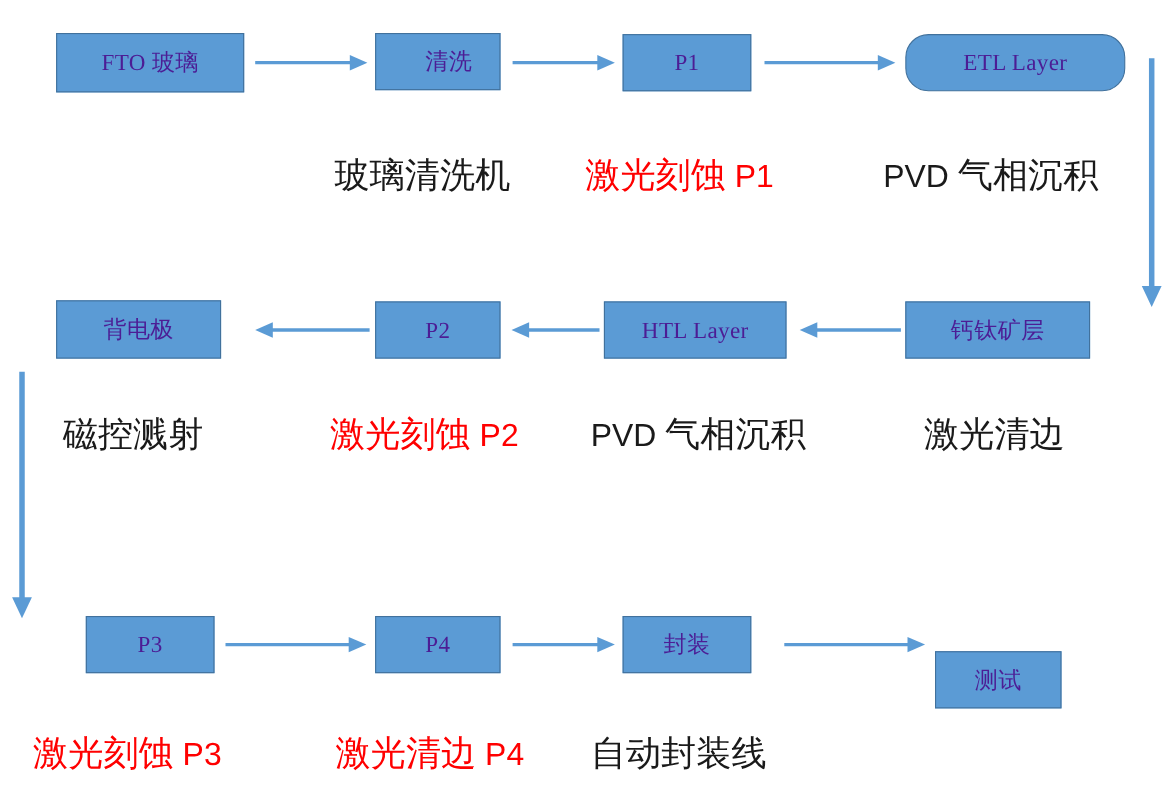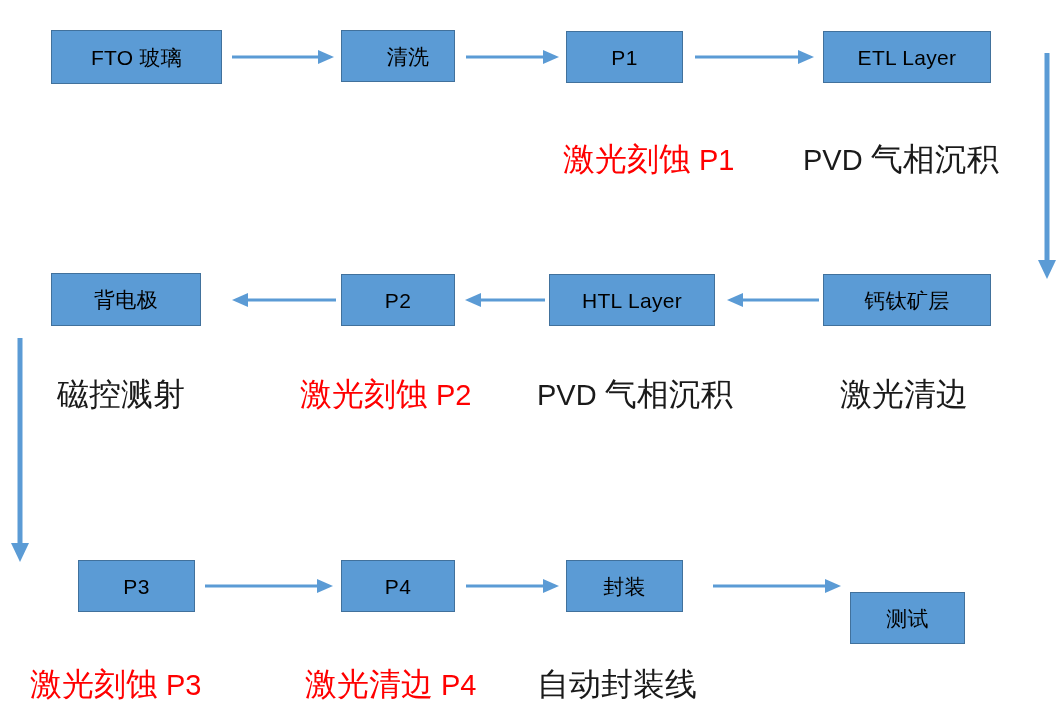--- a/index.html
+++ b/index.html
@@ -18,25 +18,25 @@
     background: #ffffff;
     overflow: hidden;
   }
 
   
   .node {
     position: absolute;
     box-sizing: border-box;
     background: #5B9BD5;
     border: 1px solid #41719C;
-    color: #000000;
+    color: #4c1d95;
     display: flex;
     align-items: center;
     justify-content: center;
-    font-family: Liberation Sans, sans-serif;
+    font-family: Liberation Serif, serif;
     font-size: 21px;
     line-height: 1;
     letter-spacing: 0.3px;
     white-space: nowrap;
     user-select: none;
   }
 
   
   .caption {
     position: absolute;
@@ -81,21 +81,21 @@
   </div>
 
   <div class="node" style="left:341px; top:30px; width:114px; height:52px;padding-left:20px;">
     <span>清洗</span>
   </div>
 
   <div class="node" style="left:566px; top:31px; width:117px; height:52px;">
     <span>P1</span>
   </div>
 
-  <div class="node" style="left:823px; top:31px; width:168px; height:52px;">
+  <div class="node" style="left:823px; top:31px; width:200px; height:52px;border-radius:21px;">
     <span>ETL Layer</span>
   </div>
 
   <svg class="connector" style="left:232px; top:46px;" width="102" height="22" viewBox="0 0 102 22">
     <line x1="0" y1="11" x2="88" y2="11"></line>
     <polygon points="86,4 102,11 86,18"></polygon>
   </svg>
 
   <svg class="connector" style="left:466px; top:46px;" width="93" height="22" viewBox="0 0 93 22">
     <line x1="0" y1="11" x2="79" y2="11"></line>
@@ -105,22 +105,25 @@
   <svg class="connector" style="left:695px; top:46px;" width="119" height="22" viewBox="0 0 119 22">
     <line x1="0" y1="11" x2="105" y2="11"></line>
     <polygon points="103,4 119,11 103,18"></polygon>
   </svg>
 
   <svg class="connector thick" style="left:1036px; top:53px;" width="24" height="228" viewBox="0 0 24 228">
     <line x1="11" y1="0" x2="11" y2="210"></line>
     <polygon points="2,207 20,207 11,226"></polygon>
   </svg>
 
-
-  <div class="caption red" style="left:532px; top:143px;margin-left:31px;">
+  <div class="caption" style="left:304px; top:143px;">
+    <span>玻璃清洗机</span>
+  </div>
+
+  <div class="caption red" style="left:532px; top:143px;">
     <span>激光刻蚀 </span><span class="latin">P1</span>
   </div>
 
   <div class="caption" style="left:803px; top:143px;">
     <span class="latin">PVD</span><span> 气相沉积</span>
   </div>
 
   <div class="node" style="left:51px; top:273px; width:150px; height:53px;">
     <span>背电极</span>
   </div>

